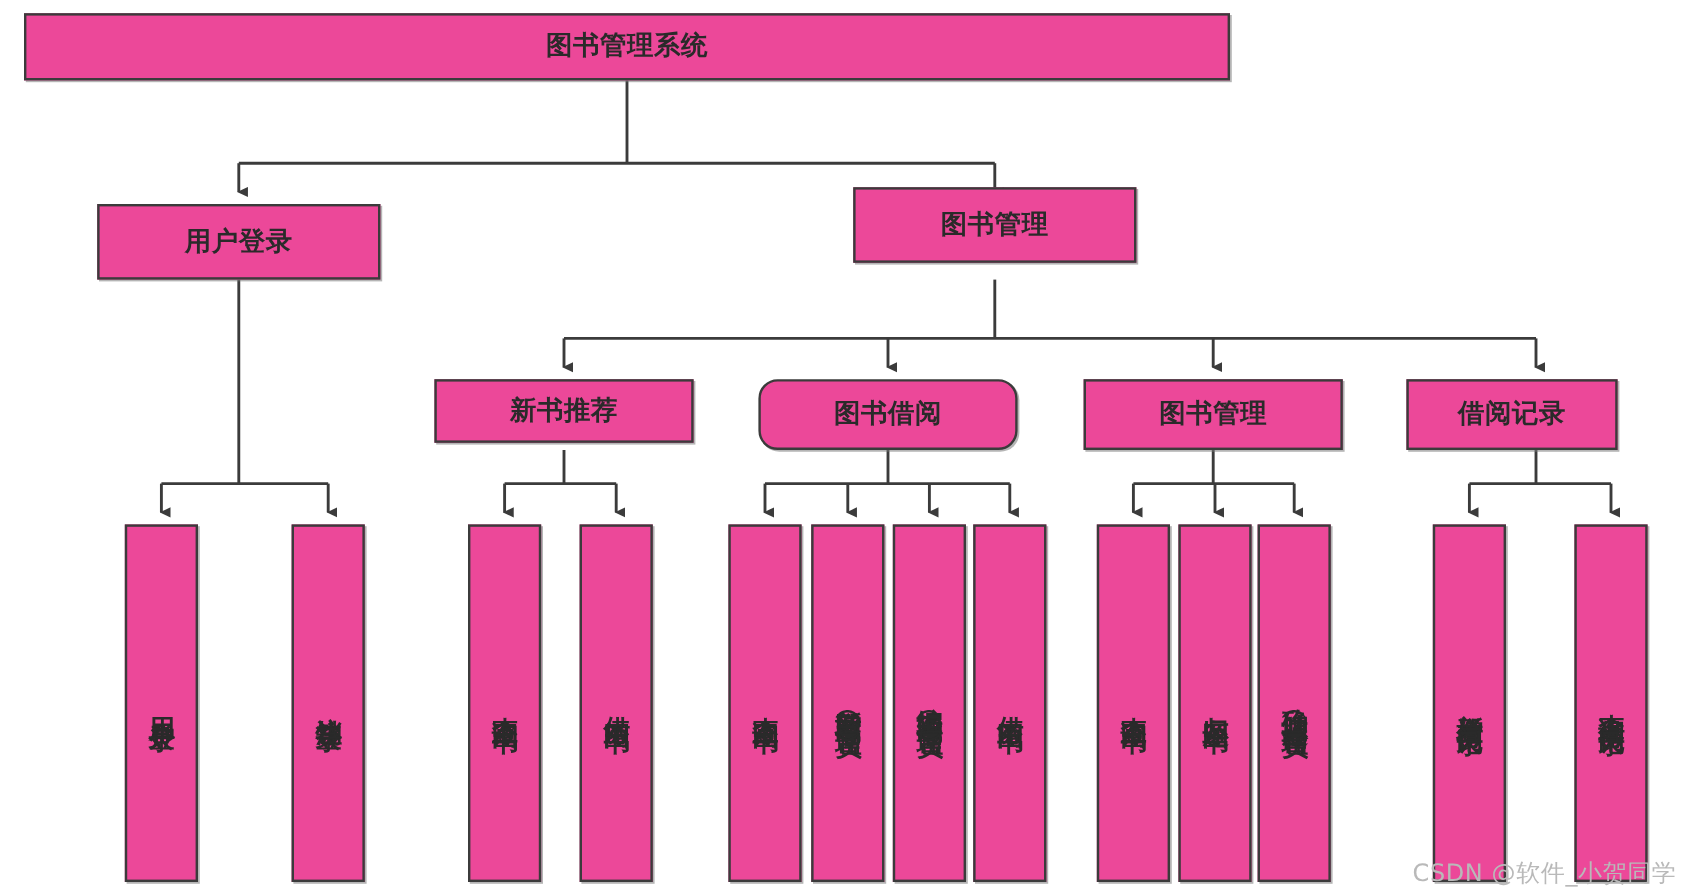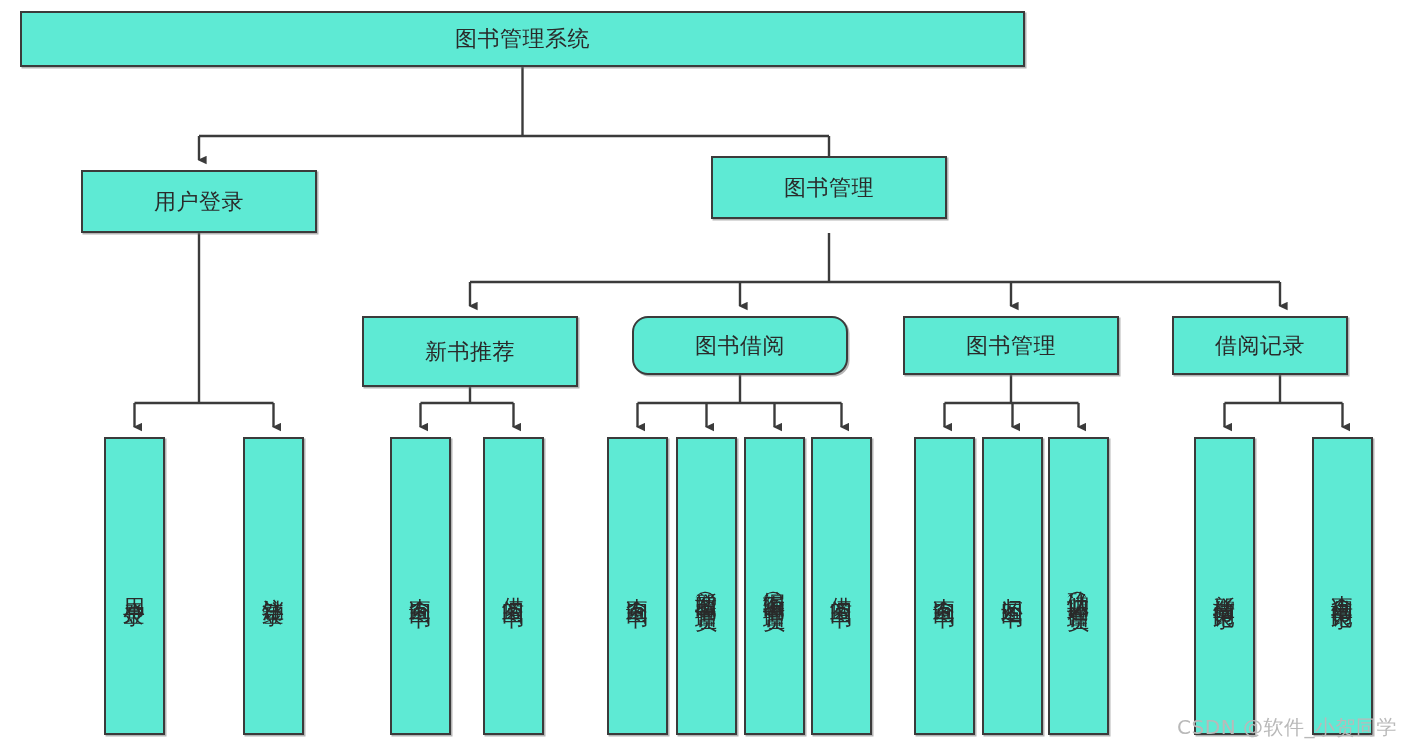--- a/index.html
+++ b/index.html
@@ -22,26 +22,27 @@
   svg.edges {
     position: absolute;
     left: 0; top: 0;
     width: 1405px;
     height: 747px;
     pointer-events: none;
   }
   .node {
     position: absolute;
     box-sizing: border-box;
-    background: #5eead4;
+    background: #ec4899;
     border: 2.2px solid #3b3b3b;
     display: flex;
     align-items: center;
     justify-content: center;
     box-shadow: 1.5px 1.5px 0 rgba(120,120,120,0.55);
+    font-weight: bold;
   }
   .node-label {
     color: #2a2a2a;
     line-height: 1.18;
     white-space: nowrap;
     text-align: center;
   }
   .node.horizontal .node-label {
     font-size: 22px;
     letter-spacing: 0.5px;
@@ -119,21 +120,21 @@
   <div id="node-layer">
       <div class="node horizontal" style="left: 20px; top: 11px; width: 1005px; height: 56px;">
         <span class="node-label">图书管理系统</span>
       </div>
       <div class="node horizontal" style="left: 81px; top: 170px; width: 236px; height: 63px;">
         <span class="node-label">用户登录</span>
       </div>
       <div class="node horizontal" style="left: 711px; top: 156px; width: 236px; height: 63px;">
         <span class="node-label">图书管理</span>
       </div>
-      <div class="node horizontal" style="left: 362px; top: 316px; width: 216px; height: 71px;">
+      <div class="node horizontal" style="left: 362px; top: 316px; width: 216px; height: 53px;">
         <span class="node-label">新书推荐</span>
       </div>
       <div class="node horizontal" style="left: 632px; top: 316px; width: 216px; height: 59px; border-radius: 16px;">
         <span class="node-label">图书借阅</span>
       </div>
       <div class="node horizontal" style="left: 903px; top: 316px; width: 216px; height: 59px;">
         <span class="node-label">图书管理</span>
       </div>
       <div class="node horizontal" style="left: 1172px; top: 316px; width: 176px; height: 59px;">
         <span class="node-label">借阅记录</span>

